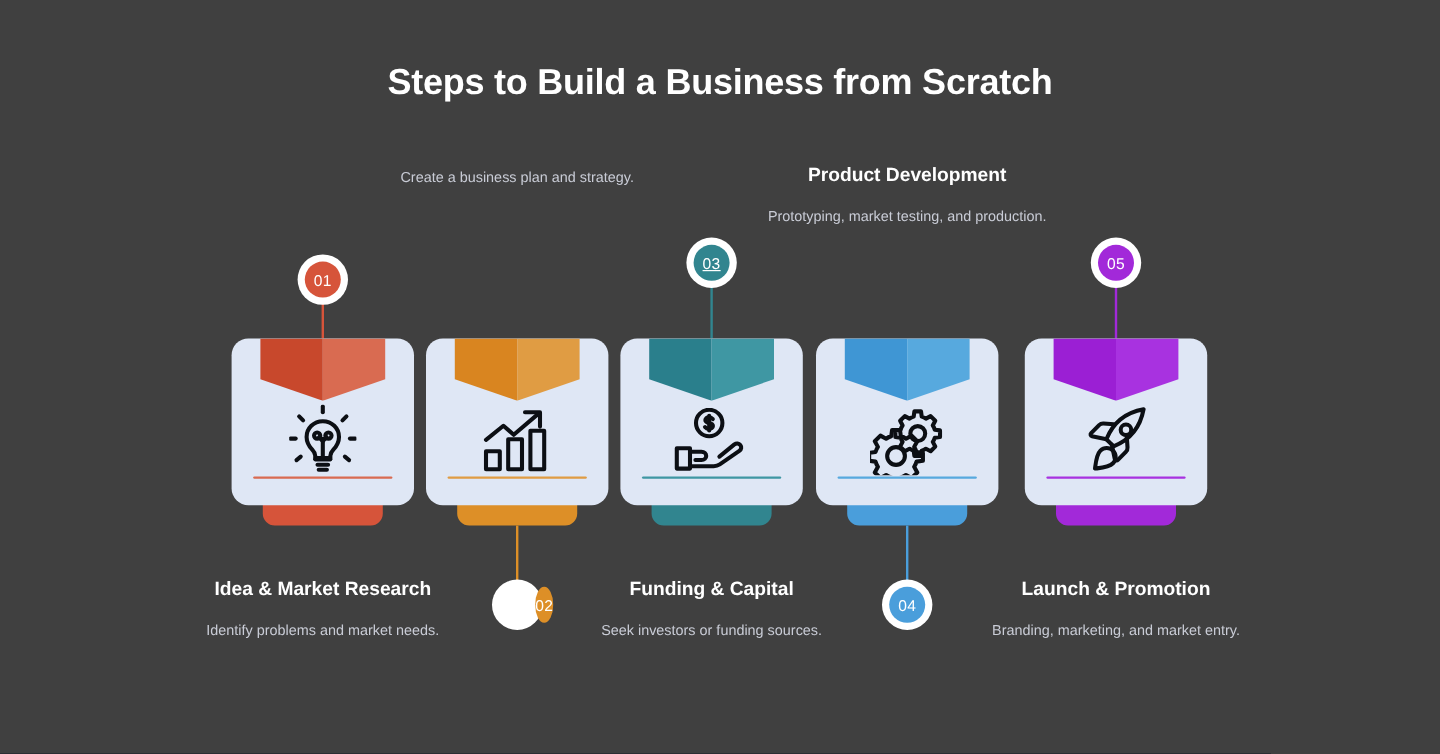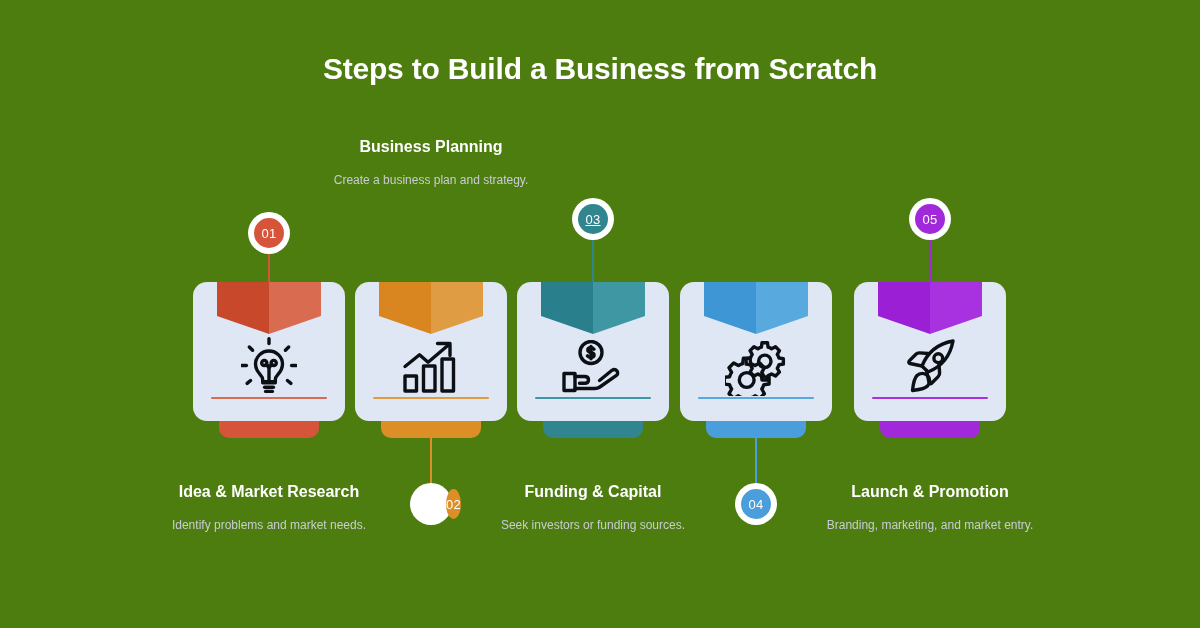--- a/index.html
+++ b/index.html
@@ -5,21 +5,21 @@
   * { margin:0; padding:0; box-sizing:border-box; }
   html, body {
     width:1200px; height:628px;
     background:#22232e;
     font-family:"Liberation Sans", sans-serif;
     overflow:hidden;
   }
   .canvas {
     position:relative;
     width:1200px; height:628px;
-    background:#4d7c0f;
+    background:#404040;
   }
 
   
   .title {
     position:absolute;
     top:52px; left:0; width:1200px;
     text-align:center;
     font-size:30px;
     font-weight:bold;
     color:#ffffff;
@@ -285,33 +285,36 @@
       <div class="disc" style="background: rgb(214, 84, 58);">01</div>
     </div>
     <div class="caption" style="left: 139px; top: 483px;">
       <h3>Idea &amp; Market Research</h3>
       <p>Identify problems and market needs.</p>
     </div>
     <div class="badge" style="left: 410px; top: 483px;">
       <div class="disc" style="background: rgb(221, 143, 39); margin-left: 45px;">02</div>
     </div>
     <div class="caption" style="left: 301px; top: 138px;">
-      <h3>Business Planning</h3>
       <p>Create a business plan and strategy.</p>
     </div>
     <div class="badge" style="left: 572px; top: 198px;">
       <div class="disc" style="background: rgb(49, 133, 143); text-decoration: underline;">03</div>
     </div>
     <div class="caption" style="left: 463px; top: 483px;">
       <h3>Funding &amp; Capital</h3>
       <p>Seek investors or funding sources.</p>
     </div>
     <div class="badge" style="left: 735px; top: 483px;">
       <div class="disc" style="background: rgb(74, 158, 219);">04</div>
     </div>
+    <div class="caption" style="left: 626px; top: 138px;">
+      <h3>Product Development</h3>
+      <p>Prototyping, market testing, and production.</p>
+    </div>
     <div class="badge" style="left: 909px; top: 198px;">
       <div class="disc" style="background: rgb(162, 41, 217);">05</div>
     </div>
     <div class="caption" style="left: 800px; top: 483px;">
       <h3>Launch &amp; Promotion</h3>
       <p>Branding, marketing, and market entry.</p>
     </div>
   </div>
 
 </body></html>

